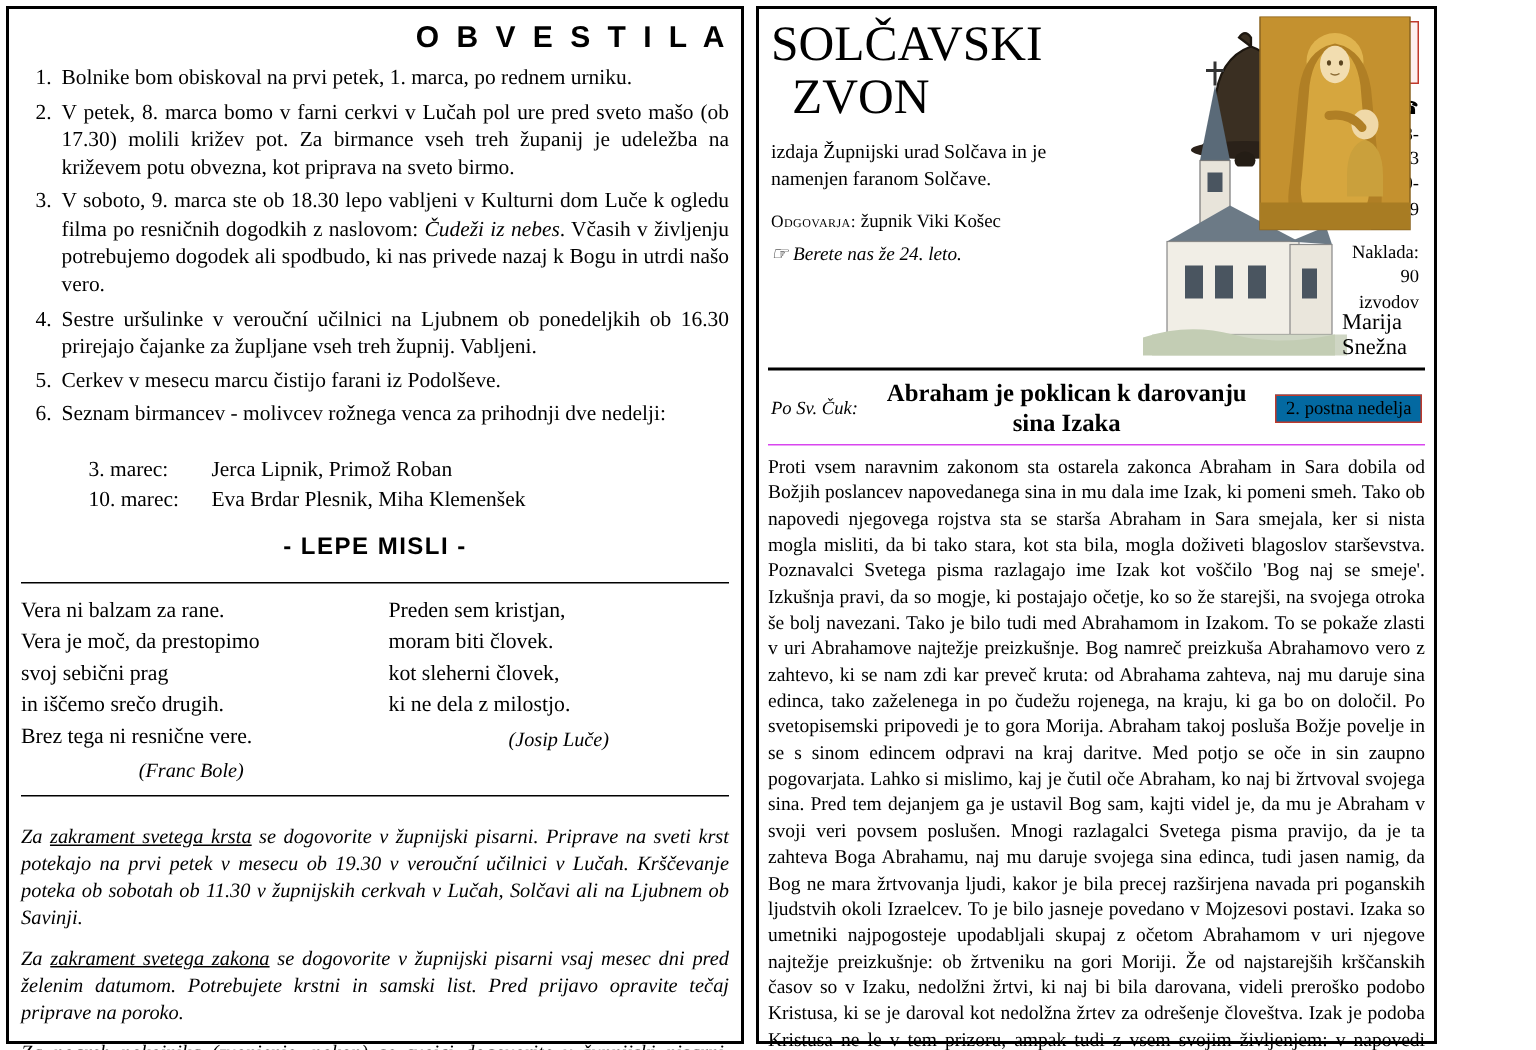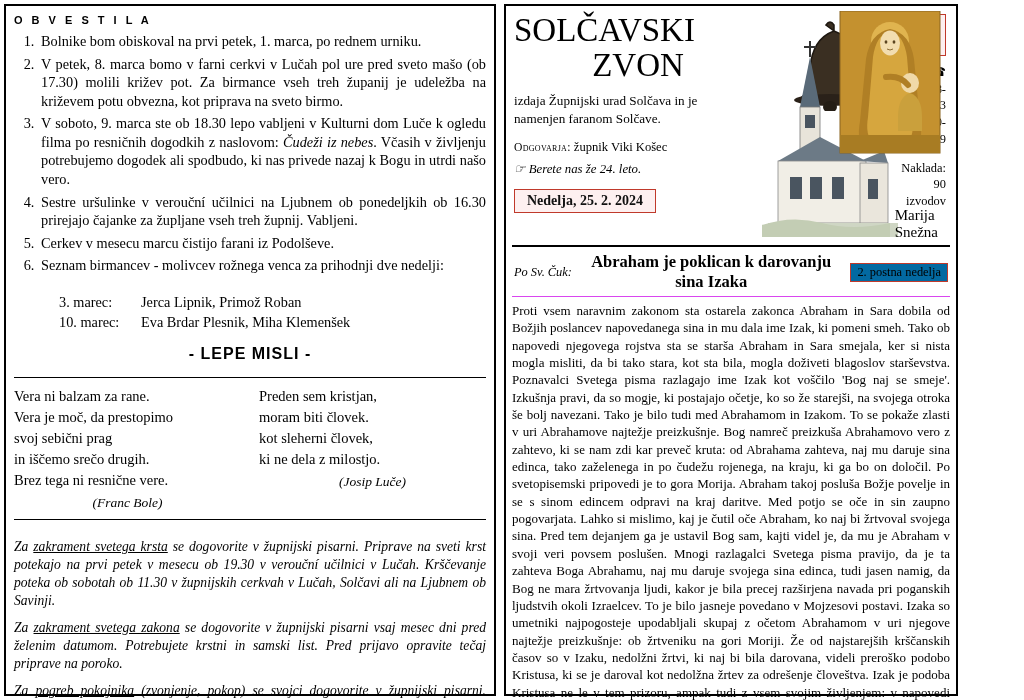--- a/index.html
+++ b/index.html
@@ -19,24 +19,24 @@
 
   
   .left-col {
     width: 492px;
     border: 2px solid #000;
     padding: 6px 8px 4px 8px;
     display: flex;
     flex-direction: column;
   }
   .notices-title {
-    text-align: left;
+    text-align: right;
     font-family: "Liberation Sans", sans-serif;
     font-weight: bold;
-    font-size: 11px;
+    font-size: 20px;
     letter-spacing: 3px;
     margin: 2px 0 6px 0;
   }
   ol.notices {
     margin: 0 0 0 0;
     padding-left: 24px;
     font-size: 14.3px;
     line-height: 1.30;
     text-align: justify;
   }
@@ -85,21 +85,21 @@
     height: 236px;
   }
   .mast-left { width: 246px; display: flex; flex-direction: column; }
   .mast-title {
     font-family: "Liberation Serif", serif;
     font-size: 33px;
     letter-spacing: 0px;
     line-height: 1.05;
     margin: 2px 0 0 2px;
   }
-  .mast-title .l2 { display: block; margin-left: 14px; text-align: center; }
+  .mast-title .l2 { display: block; margin-left: 14px; }
   .mast-sub {
     font-size: 13.2px;
     line-height: 1.35;
     margin: 10px 0 0 2px;
   }
   .mast-resp {
     font-size: 12.6px;
     margin: 12px 0 0 2px;
   }
   .smallcaps {
@@ -266,21 +266,20 @@
         </div>
         <div class="mast-sub">izdaja Župnijski urad Solčava in je namenjen faranom Solčave.</div>
         <div class="mast-resp">
           <span class="smallcaps">Odgovarja:</span>
           <span>župnik Viki Košec</span>
         </div>
         <div class="mast-read">
           <span>☞</span>
           <span>Berete nas že 24. leto.</span>
         </div>
-        <div class="date-box">Nedelja, 25. 2. 2024</div>
       </div>
 
       <div class="mast-mid">
         <svg width="152" height="232" viewBox="0 0 152 232">
 
           <g>
             <path d="M78 14 q4 -6 8 0 l0 6 q22 8 24 38 l4 24 l6 6 l-68 0 l6 -6 l4 -24 q2 -30 24 -38 z" fill="#3a2f22" stroke="#1d1710" stroke-width="1.5"></path>
             <ellipse cx="82" cy="89" rx="36" ry="6" fill="#2a2119"></ellipse>
             <ellipse cx="82" cy="96" rx="7" ry="6" fill="#241d15"></ellipse>
           </g>

